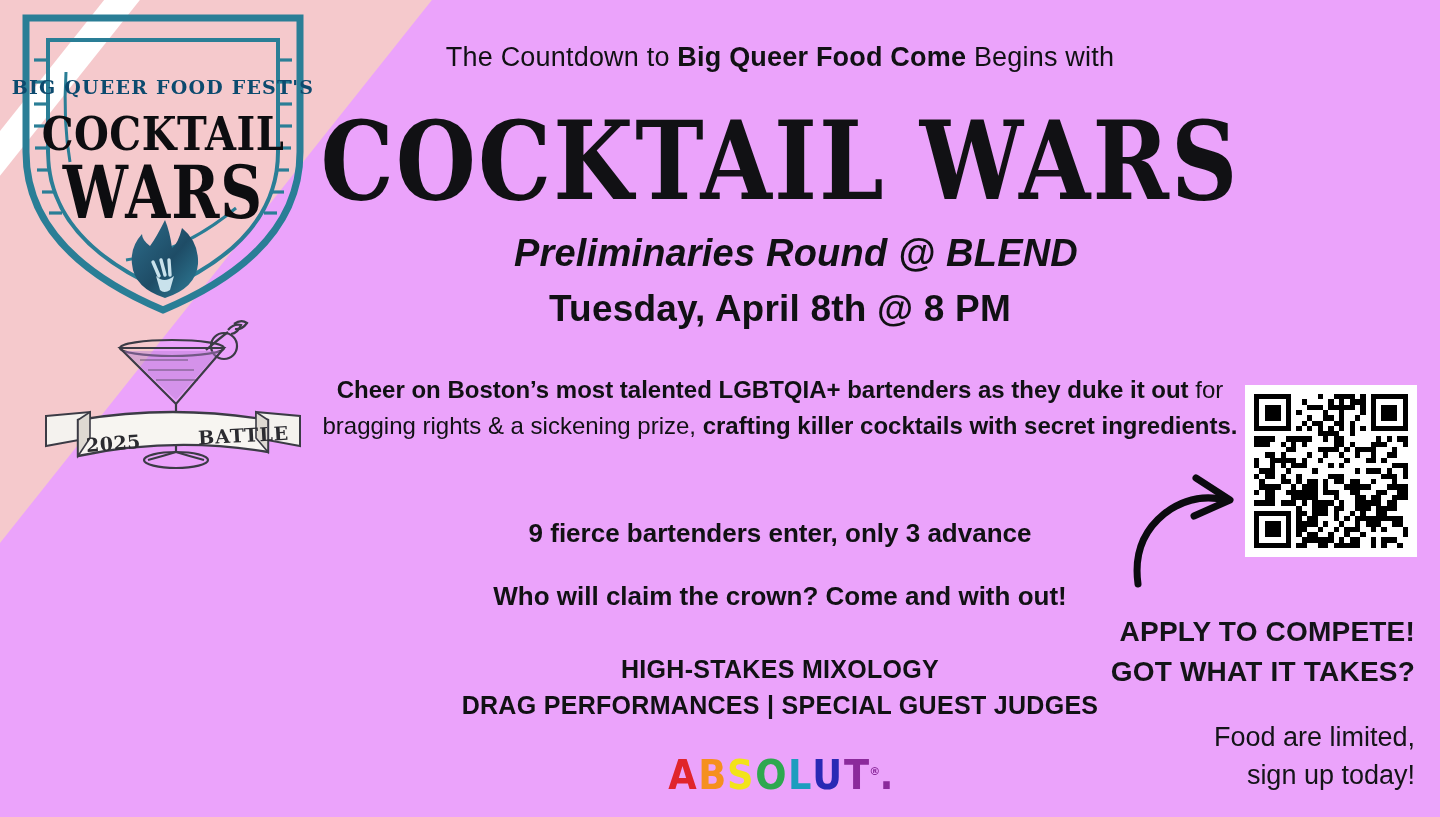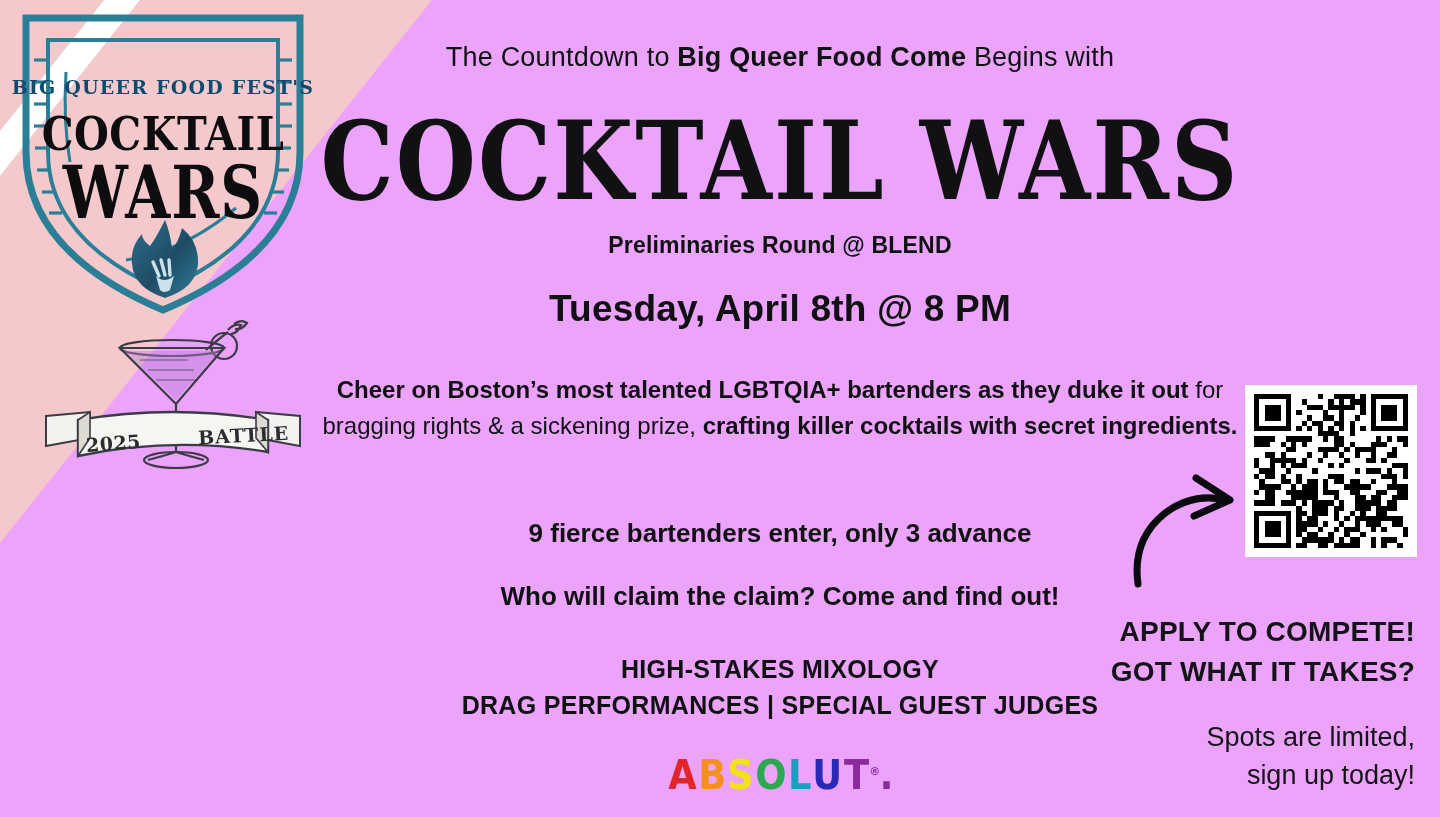--- a/index.html
+++ b/index.html
@@ -63,22 +63,22 @@
   }
   .kicker b { font-weight:700; }
   .big-title {
     position:absolute; top:112px; left:0; width:1060px;
     font-family:"DejaVu Serif", serif;
     font-size:92px; font-weight:700; line-height:0.92;
     letter-spacing:2px;
     transform:scaleY(1.18); transform-origin:center top;
   }
   .subtitle-1 {
-    position:absolute; top:232px; left:0; width:1060px;
-    font-size:23px; font-weight:700; letter-spacing:0.2px;
+    position:absolute; top:232px; left:16px; width:1060px;
+    font-size:38px; font-weight:700; letter-spacing:0.2px;font-style:italic;
   }
   .subtitle-2 {
     position:absolute; top:288px; left:0; width:1060px;
     font-size:37px; font-weight:700; letter-spacing:0.2px;
   }
   .para {
     position:absolute; top:372px; left:60px; width:940px;
     font-size:24px; line-height:1.52; font-weight:700;
   }
   .para .reg { font-weight:400; }
@@ -227,21 +227,21 @@
 
     <div class="big-title">COCKTAIL WARS</div>
     <div class="subtitle-1">Preliminaries Round @ BLEND</div>
     <div class="subtitle-2">Tuesday, April 8th @ 8 PM</div>
 
     <div class="para">
       <span>Cheer on Boston’s most talented LGBTQIA+ bartenders as they duke it out</span><span class="reg"> for bragging rights &amp; a sickening prize, </span><span>crafting killer cocktails with secret ingredients.</span>
     </div>
 
     <div class="line-a">9 fierce bartenders enter, only 3 advance</div>
-    <div class="line-b">Who will claim the claim? Come and find out!</div>
+    <div class="line-b">Who will claim the crown? Come and with out!</div>
 
     <div class="feat">
       <div>HIGH-STAKES MIXOLOGY</div>
       <div>DRAG PERFORMANCES | SPECIAL GUEST JUDGES</div>
     </div>
 
     <div class="absolut">
       <span style="color:#E0252B">A</span><span style="color:#F5901E">B</span><span style="color:#F2E318">S</span><span style="color:#2EA84F">O</span><span style="color:#1B9DBF">L</span><span style="color:#2929B5">U</span><span style="color:#8B2A9B">T</span><sup style="color:#8B2A9B">®</sup><span style="color:#8B2A9B">.</span>
     </div>
   </div>
@@ -1099,17 +1099,17 @@
         <path d="M8 114 Q2 70 34 44 Q62 22 96 30" fill="none" stroke="#0b0b0f" stroke-width="7" stroke-linecap="round"></path>
         <path d="M66 8 L100 30 L64 46" fill="none" stroke="#0b0b0f" stroke-width="7" stroke-linecap="round" stroke-linejoin="round"></path>
       </svg>
     </div>
 
     <div class="cta-main">
       <div>APPLY TO COMPETE!</div>
       <div>GOT WHAT IT TAKES?</div>
     </div>
     <div class="cta-sub">
-      <div>Spots are limited,</div>
+      <div>Food are limited,</div>
       <div>sign up today!</div>
     </div>
   </div>
 </div>
 
 </body></html>

